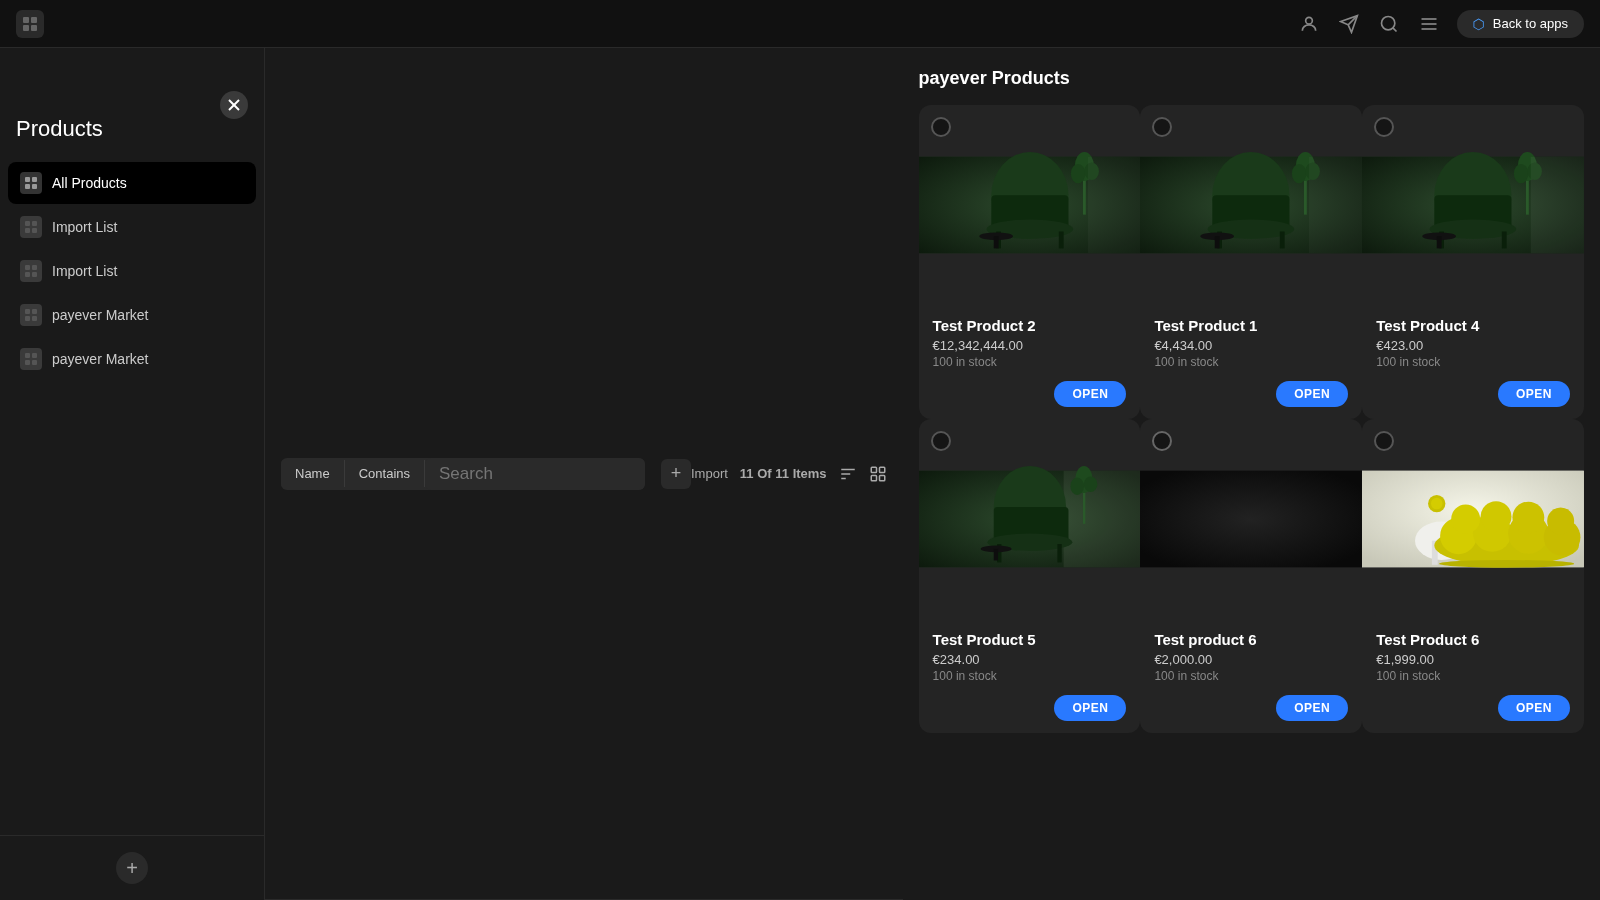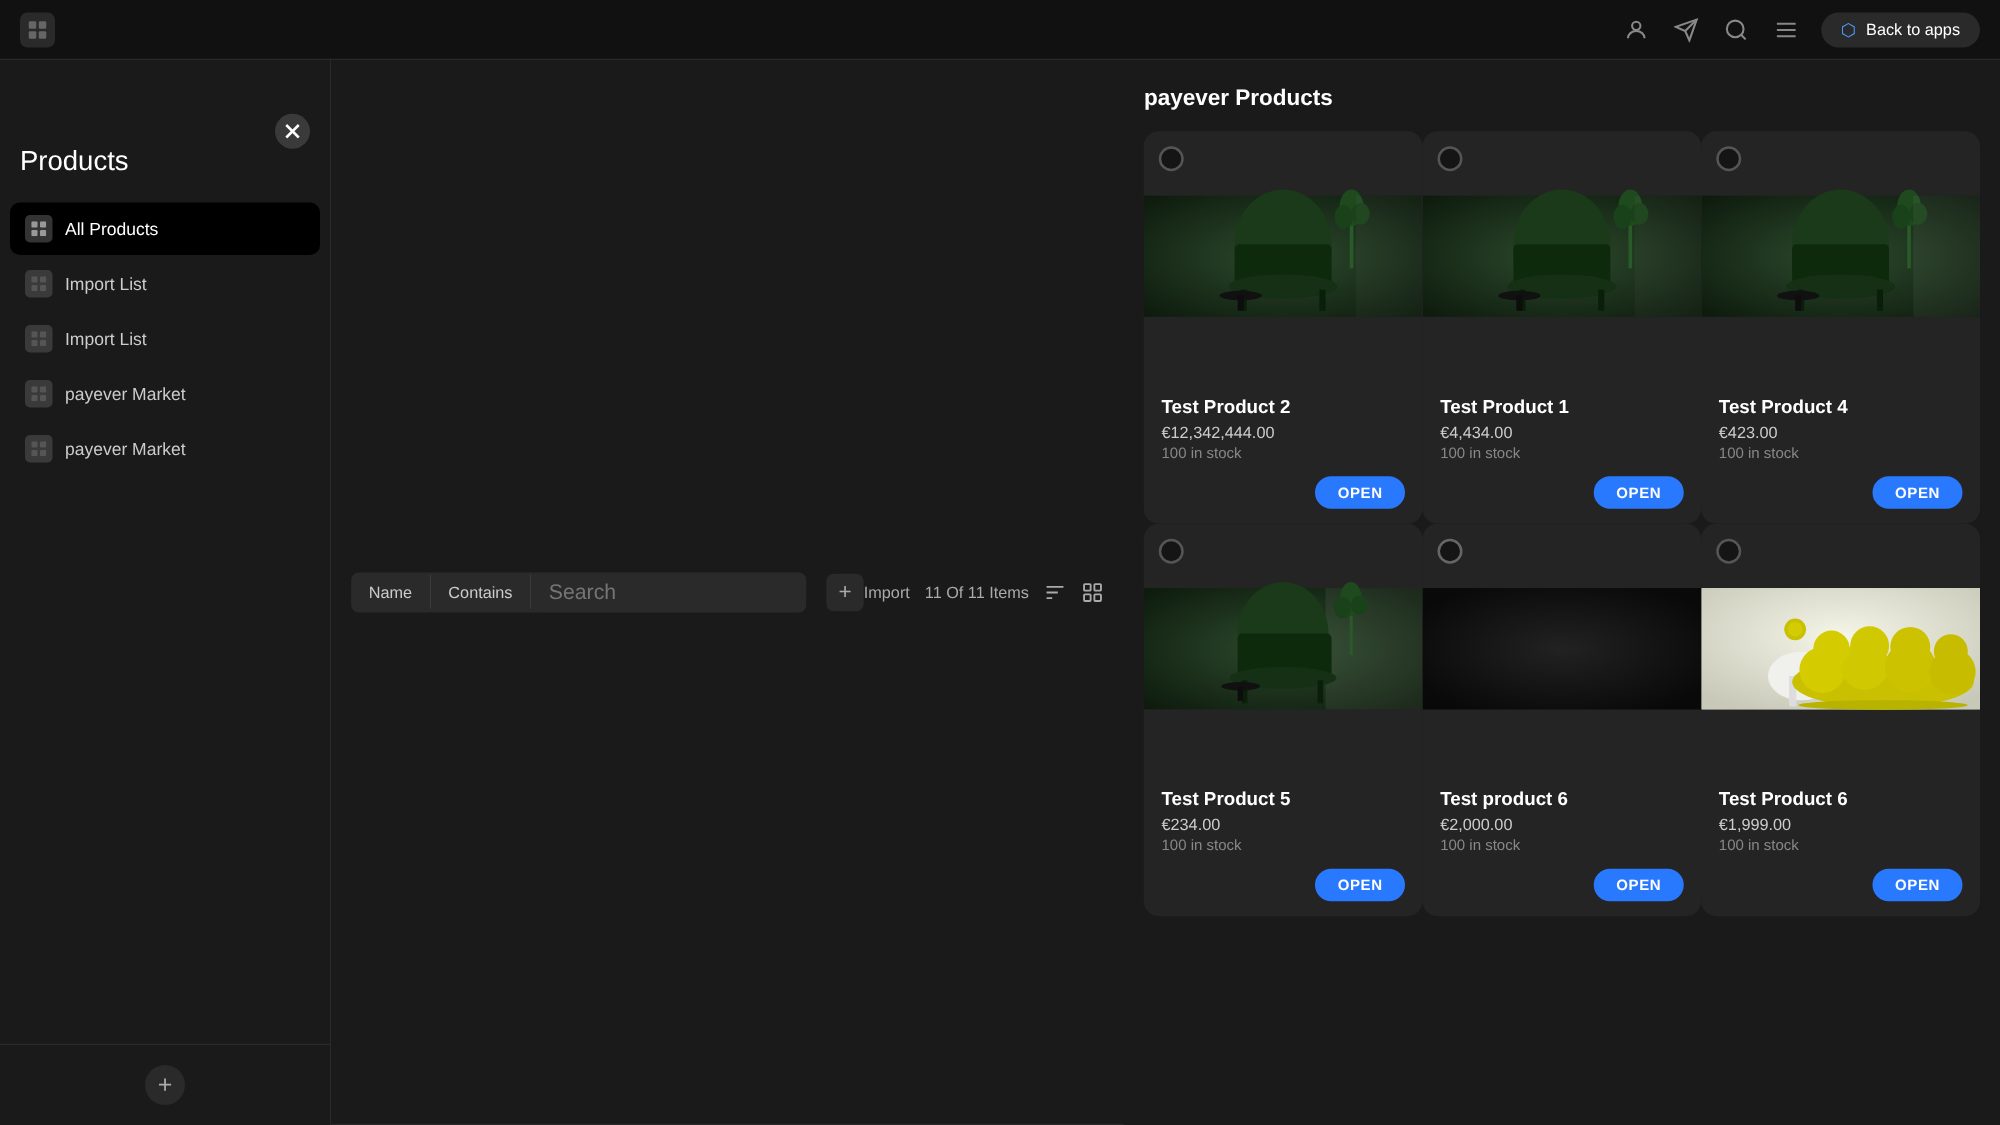--- a/index.html
+++ b/index.html
@@ -235,20 +235,21 @@
     .import-btn {
       background: none;
       border: none;
       color: #aaa;
       cursor: pointer;
       font-size: 13px;
     }
     .items-count {
       color: #aaa;
       font-size: 13px;
+      font-weight: bold;
     }
     .sort-btn, .grid-btn {
       background: none;
       border: none;
       color: #aaa;
       cursor: pointer;
       font-size: 16px;
       display: flex;
       align-items: center;
     }

